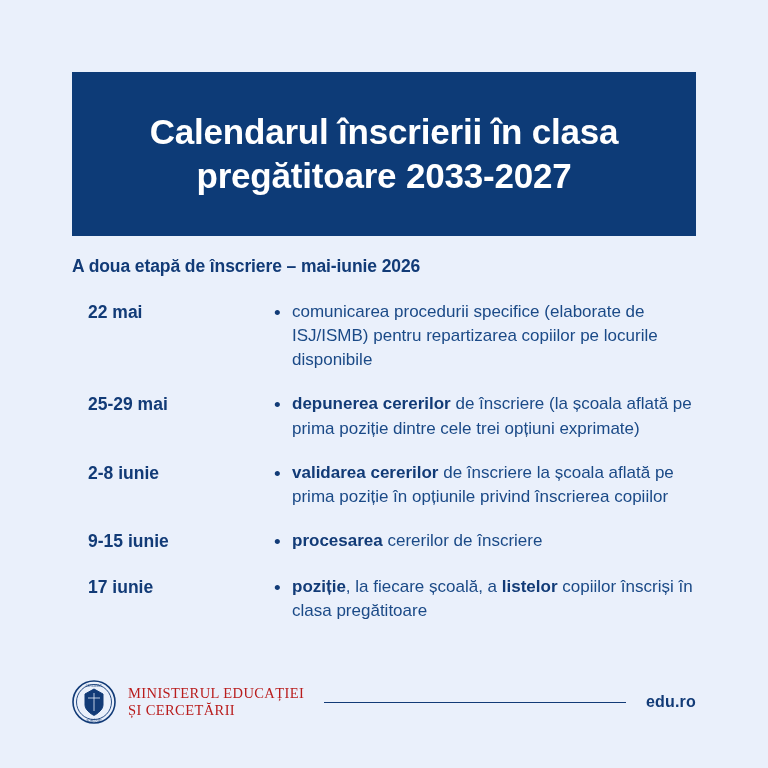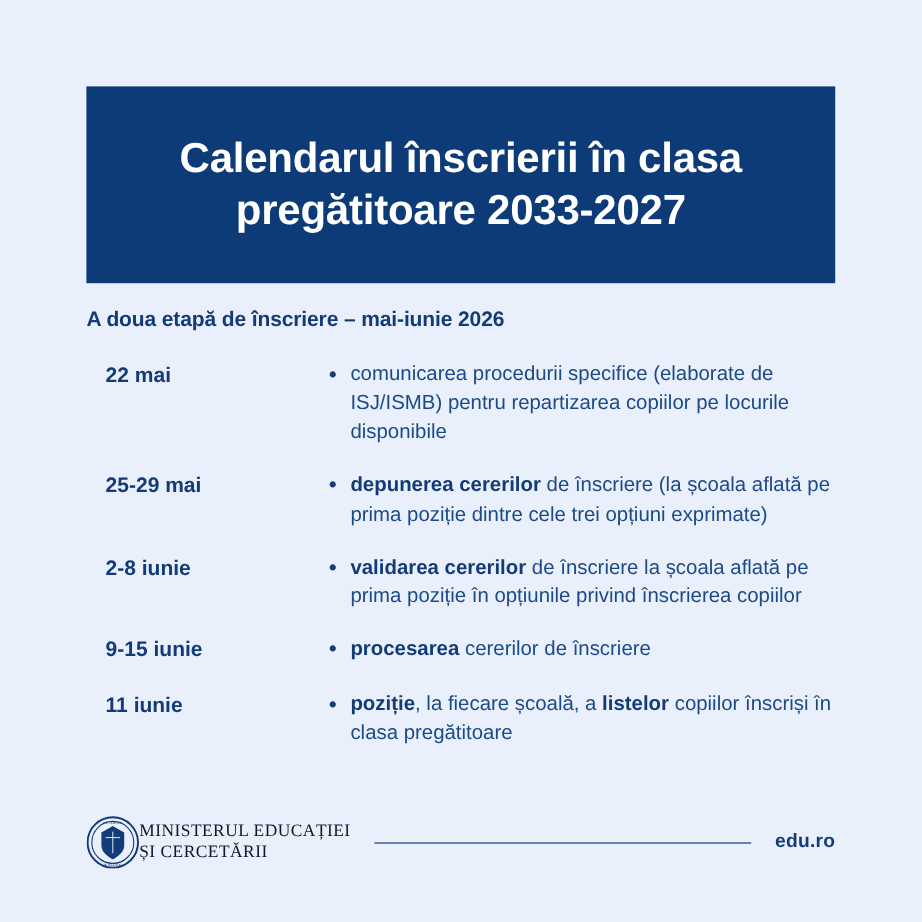--- a/index.html
+++ b/index.html
@@ -110,24 +110,25 @@
     align-items: center;
   }
   .crest {
     width: 44px;
     height: 44px;
     flex: 0 0 44px;
     position: relative;
   }
   .crest svg { display: block; }
   .ministry {
+    margin-left: 12px;
     font-family: "Liberation Serif", serif;
     font-size: 14.5px;
     line-height: 1.2;
-    color: #0f172a;
+    color: #b91c1c;
     letter-spacing: 0.4px;
     font-variant: small-caps;
     text-transform: uppercase;
   }
   .ministry .l2 { display: block; }
   .divider {
     flex: 1;
     height: 1px;
     background: #123b77;
     margin: 0 20px;
@@ -181,21 +182,21 @@
 
     <div class="row">
       <div class="date">9-15 iunie</div>
       <div class="desc-wrap">
         <div class="bullet">•</div>
         <div class="desc"><b>procesarea</b> cererilor de înscriere</div>
       </div>
     </div>
 
     <div class="row">
-      <div class="date">11 iunie</div>
+      <div class="date">17 iunie</div>
       <div class="desc-wrap">
         <div class="bullet">•</div>
         <div class="desc"><b>poziție</b>, la fiecare școală, a <b>listelor</b> copiilor înscriși în clasa pregătitoare</div>
       </div>
     </div>
 
   </div>
 
   <div class="footer">
     <div class="crest">

